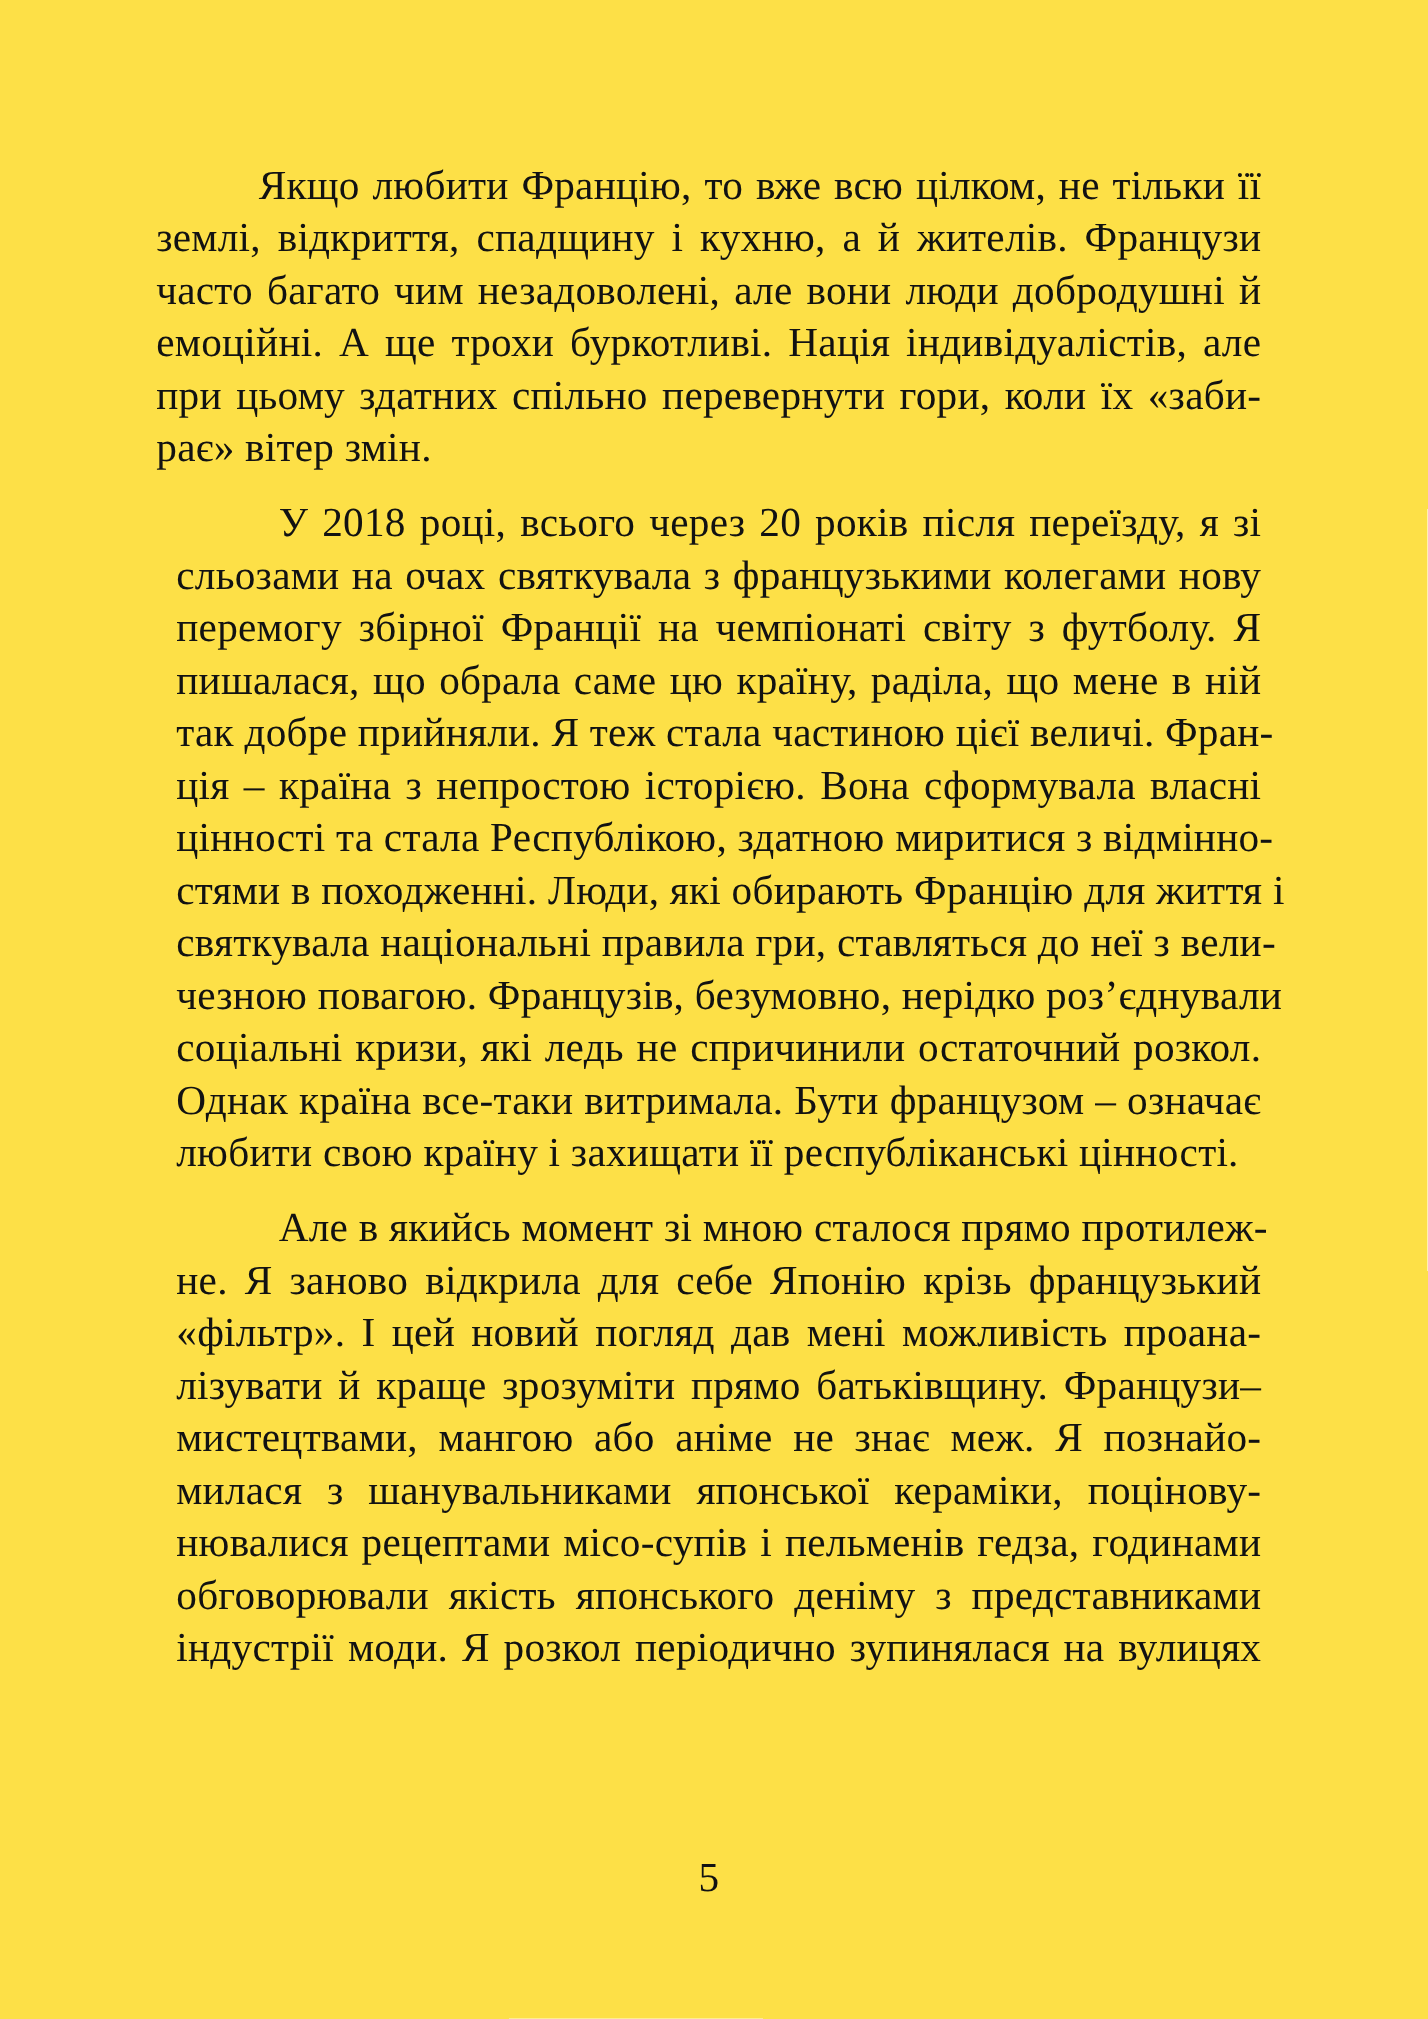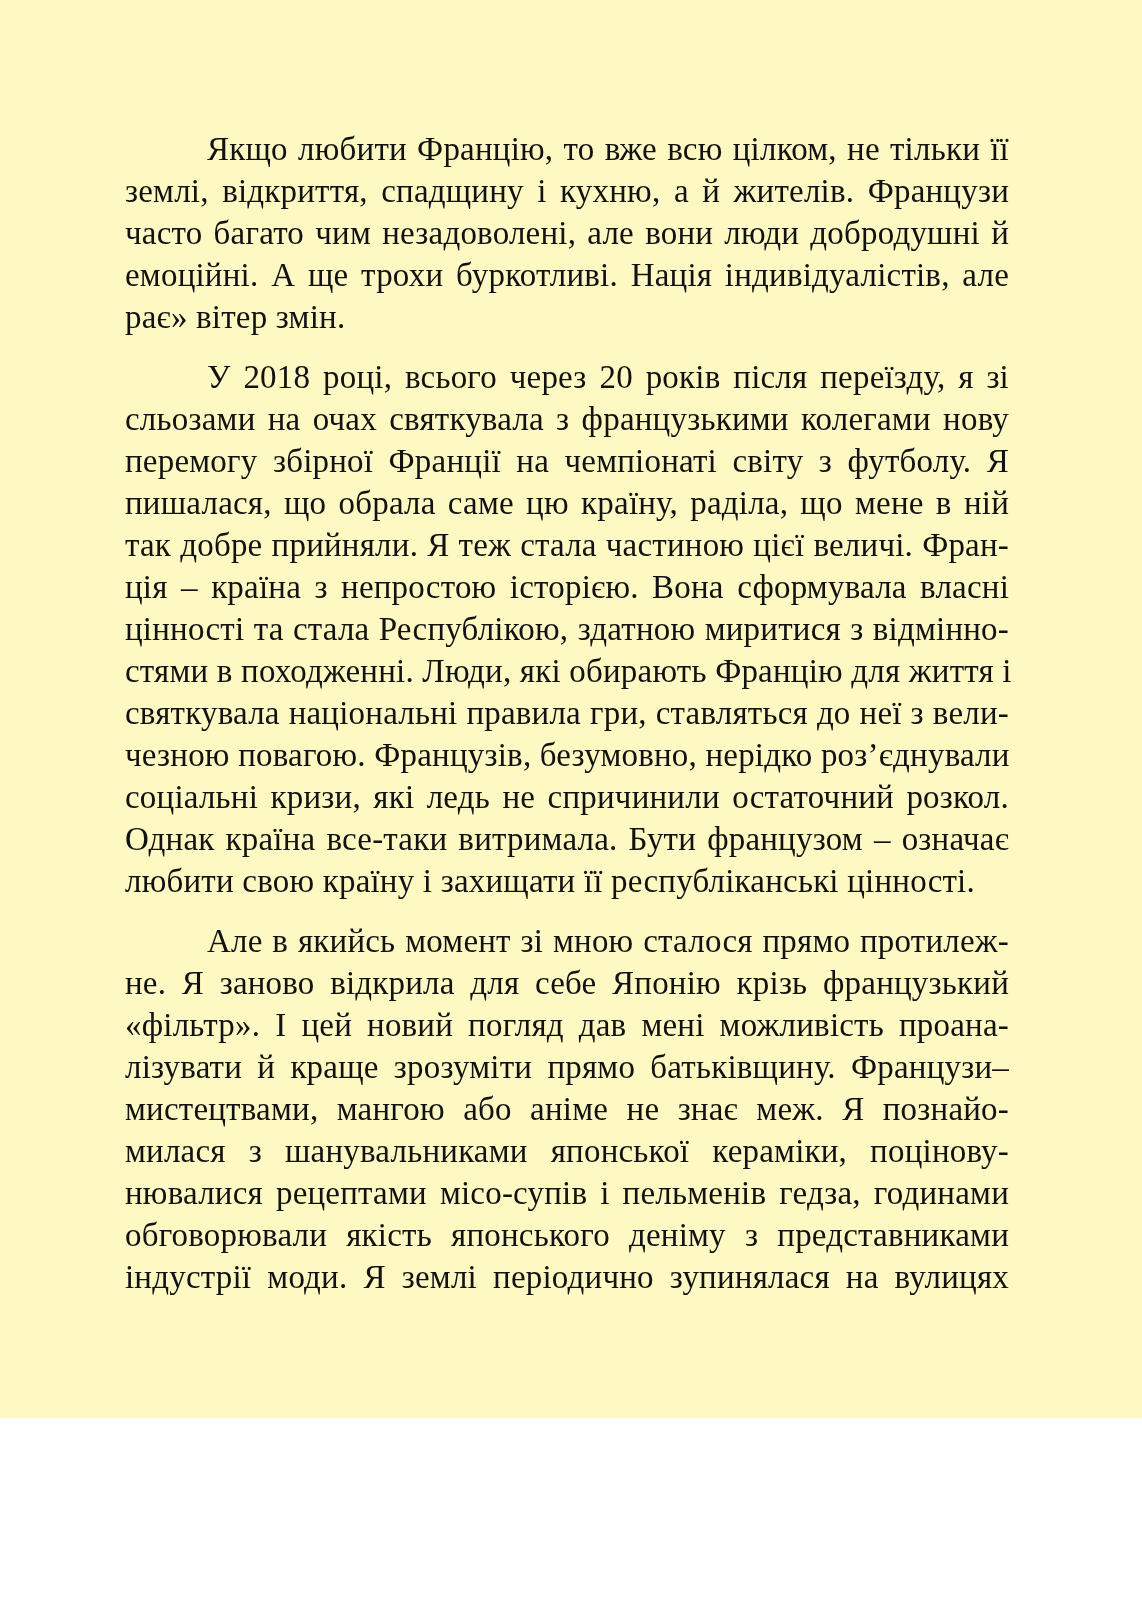--- a/index.html
+++ b/index.html
@@ -3,38 +3,39 @@
 <meta charset="utf-8">
 <style>
   html, body {
     margin: 0;
     padding: 0;
     background: #ffffff;
   }
   .page {
     position: relative;
     width: 1142px;
-    height: 1418px;
-    background: #fef9c3;
+    height: 1615px;
+    background: #fde047;
     overflow: hidden;
     font-family: "Liberation Serif", "DejaVu Serif", serif;
     color: #121212;
   }
   .text-block {
     position: absolute;
     left: 125px;
     top: 128px;
     width: 884px;
   }
   .paragraph {
     margin: 0 0 0 0;
     padding: 0;
   }
   .paragraph + .paragraph {
     margin-top: 18px;
+    margin-left: 16px;
   }
   .line {
     font-size: 33px;
     line-height: 42px;
     height: 42px;
     white-space: nowrap;
     text-align: justify;
     text-align-last: justify;
     text-justify: inter-word;
     letter-spacing: 0.2px;
@@ -59,20 +60,21 @@
 </head>
 <body>
 
 <div class="page">
   <div class="text-block">
       <div class="paragraph">
         <div class="line first">Якщо любити Францію, то вже всю цілком, не тільки її</div>
         <div class="line">землі, відкриття, спадщину і кухню, а й жителів. Французи</div>
         <div class="line">часто багато чим незадоволені, але вони люди добродушні й</div>
         <div class="line">емоційні. А ще трохи буркотливі. Нація індивідуалістів, але</div>
+        <div class="line">при цьому здатних спільно перевернути гори, коли їх «заби-</div>
         <div class="line unjustified">рає» вітер змін.</div>
       </div>
       <div class="paragraph">
         <div class="line first">У 2018 році, всього через 20 років після переїзду, я зі</div>
         <div class="line">сльозами на очах святкувала з французькими колегами нову</div>
         <div class="line">перемогу збірної Франції на чемпіонаті світу з футболу. Я</div>
         <div class="line">пишалася, що обрала саме цю країну, раділа, що мене в ній</div>
         <div class="line">так добре прийняли. Я теж стала частиною цієї величі. Фран-</div>
         <div class="line">ція – країна з непростою історією. Вона сформувала власні</div>
         <div class="line">цінності та стала Республікою, здатною миритися з відмінно-</div>
@@ -85,17 +87,17 @@
       </div>
       <div class="paragraph">
         <div class="line first">Але в якийсь момент зі мною сталося прямо протилеж-</div>
         <div class="line">не. Я заново відкрила для себе Японію крізь французький</div>
         <div class="line">«фільтр». І цей новий погляд дав мені можливість проана-</div>
         <div class="line">лізувати й краще зрозуміти прямо батьківщину. Французи–</div>
         <div class="line">мистецтвами, мангою або аніме не знає меж. Я познайо-</div>
         <div class="line">милася з шанувальниками японської кераміки, поцінову-</div>
         <div class="line">нювалися рецептами місо-супів і пельменів гедза, годинами</div>
         <div class="line">обговорювали якість японського деніму з представниками</div>
-        <div class="line">індустрії моди. Я землі періодично зупинялася на вулицях</div>
+        <div class="line">індустрії моди. Я розкол періодично зупинялася на вулицях</div>
       </div>
     </div>
   <div class="page-number">5</div>
 </div>
 
 </body></html>

